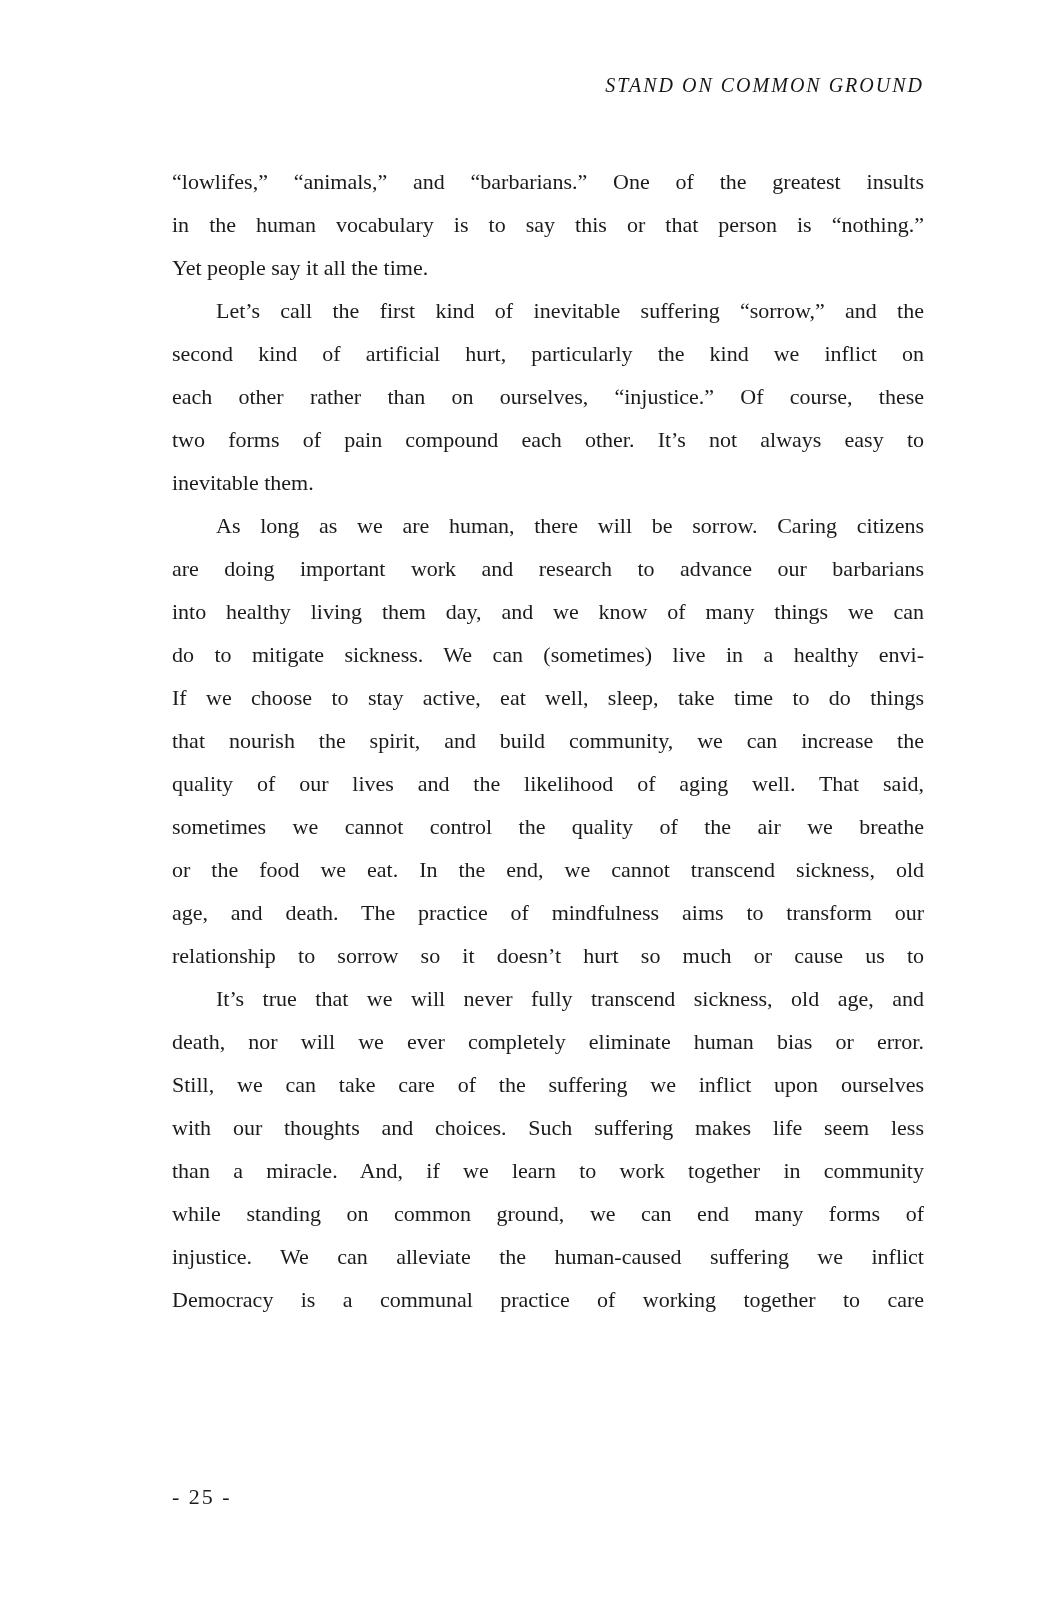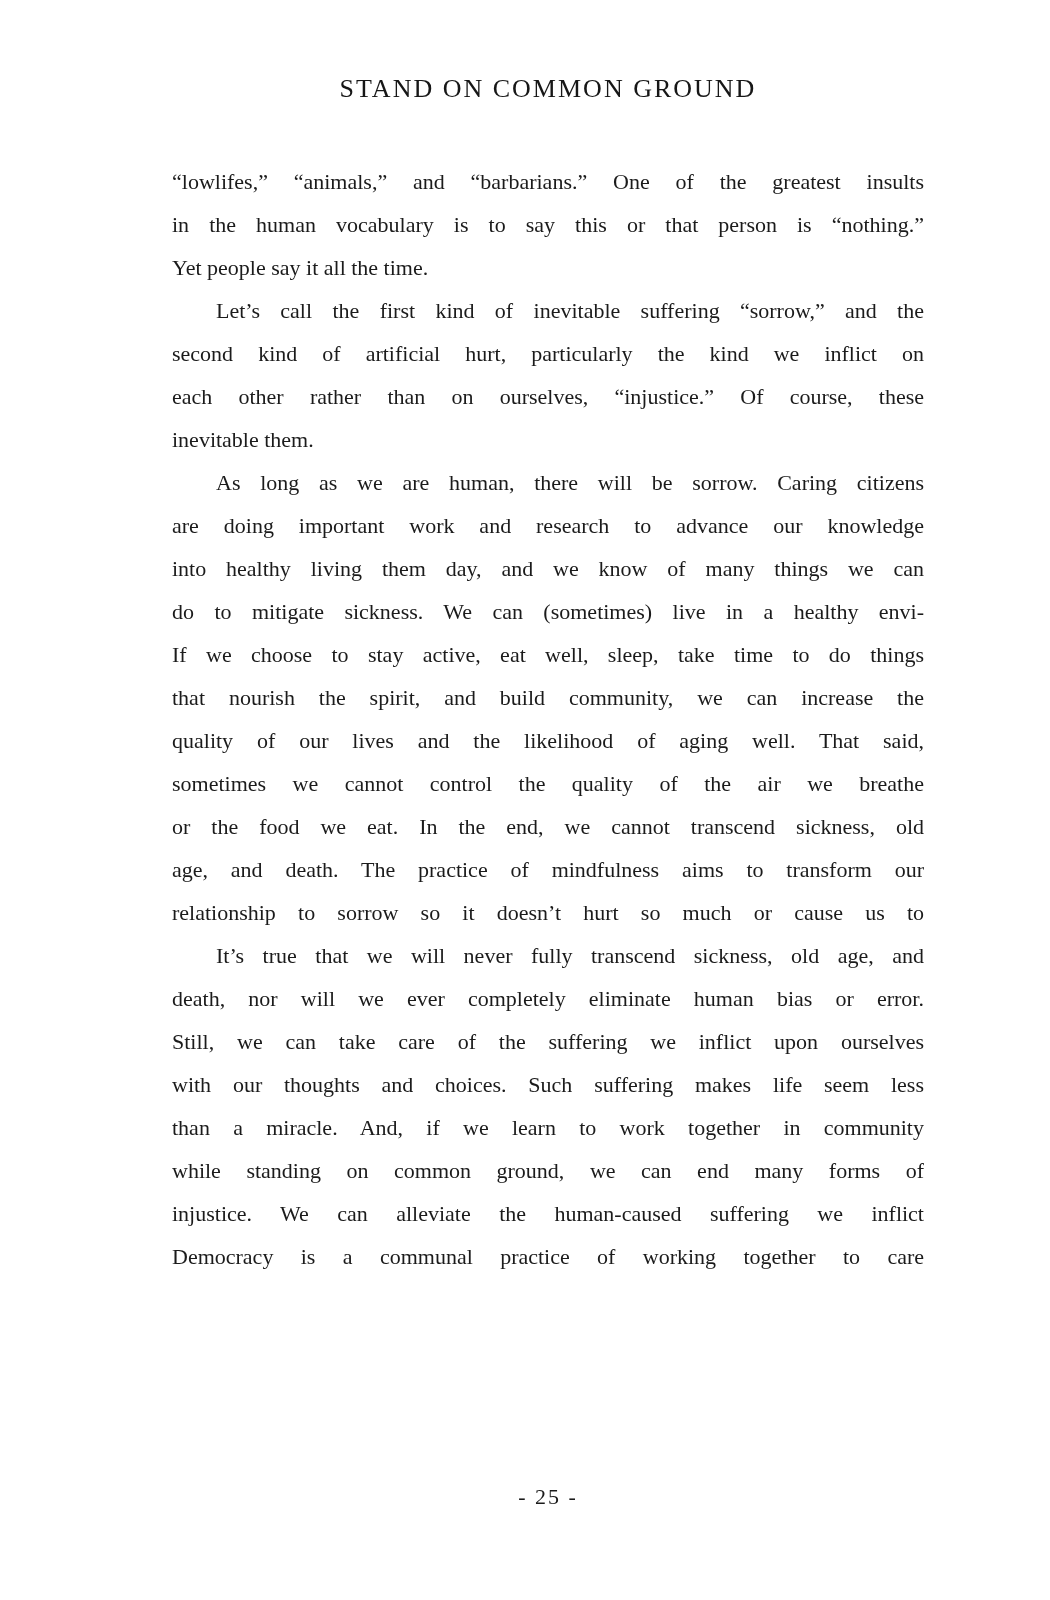--- a/index.html
+++ b/index.html
@@ -21,22 +21,23 @@
     left: 172px;
     top: 0;
     width: 752px;
     height: 1600px;
   }
   .running-header {
     position: absolute;
     top: 74px;
     left: 0;
     width: 100%;
-    text-align: center;
-    font-size: 26px;
+    text-align: right;
+    font-style: italic;
+    font-size: 20px;
     letter-spacing: 2px;
     color: #171717;
   }
   .body-text {
     position: absolute;
     top: 160px;
     left: 0;
     width: 752px;
     font-size: 22px;
   }
@@ -57,21 +58,20 @@
   .line.indent {
     text-indent: 44px;
   }
   .it {
   }
   .page-number {
     position: absolute;
     top: 1484px;
     left: 0;
     width: 100%;
-    text-align: center;
     font-size: 22px;
     letter-spacing: 2px;
     color: #1b1b1b;
   }
 </style>
 </head>
 <body>
 
 <div class="page">
   <div class="column">
@@ -79,25 +79,26 @@
     <div class="body-text">
         <div class="paragraph">
           <div class="line">“lowlifes,” “animals,” and “barbarians.” One of the greatest insults</div>
           <div class="line">in the human vocabulary is to say this or that person is “nothing.”</div>
           <div class="line end">Yet people say it all the time.</div>
         </div>
         <div class="paragraph">
           <div class="line indent">Let’s call the first kind of inevitable suffering “sorrow,” and the</div>
           <div class="line">second kind of artificial hurt, particularly the kind we inflict on</div>
           <div class="line">each other rather than on ourselves, “injustice.” Of course, these</div>
+          <div class="line">two forms of pain compound each other. It’s not always easy to</div>
           <div class="line end">inevitable them.</div>
         </div>
         <div class="paragraph">
           <div class="line indent">As long as we are human, there will be sorrow. Caring citizens</div>
-          <div class="line">are doing important work and research to advance our knowledge</div>
+          <div class="line">are doing important work and research to advance our barbarians</div>
           <div class="line">into healthy living them day, and we know of many things we can</div>
           <div class="line">do to mitigate sickness. We can (sometimes) live in a healthy envi-</div>
           <div class="line">If we choose to stay active, eat well, sleep, take time to do things</div>
           <div class="line">that nourish the spirit, and build community, we can increase the</div>
           <div class="line">quality of our lives and the likelihood of aging well. That said,</div>
           <div class="line">sometimes we cannot control the quality of the air we breathe</div>
           <div class="line">or the food we eat. In the end, we cannot transcend sickness, old</div>
           <div class="line">age, and death. The practice of mindfulness aims to transform our</div>
           <div class="line">relationship to sorrow so it doesn’t hurt so much or cause us to</div>
         </div>

